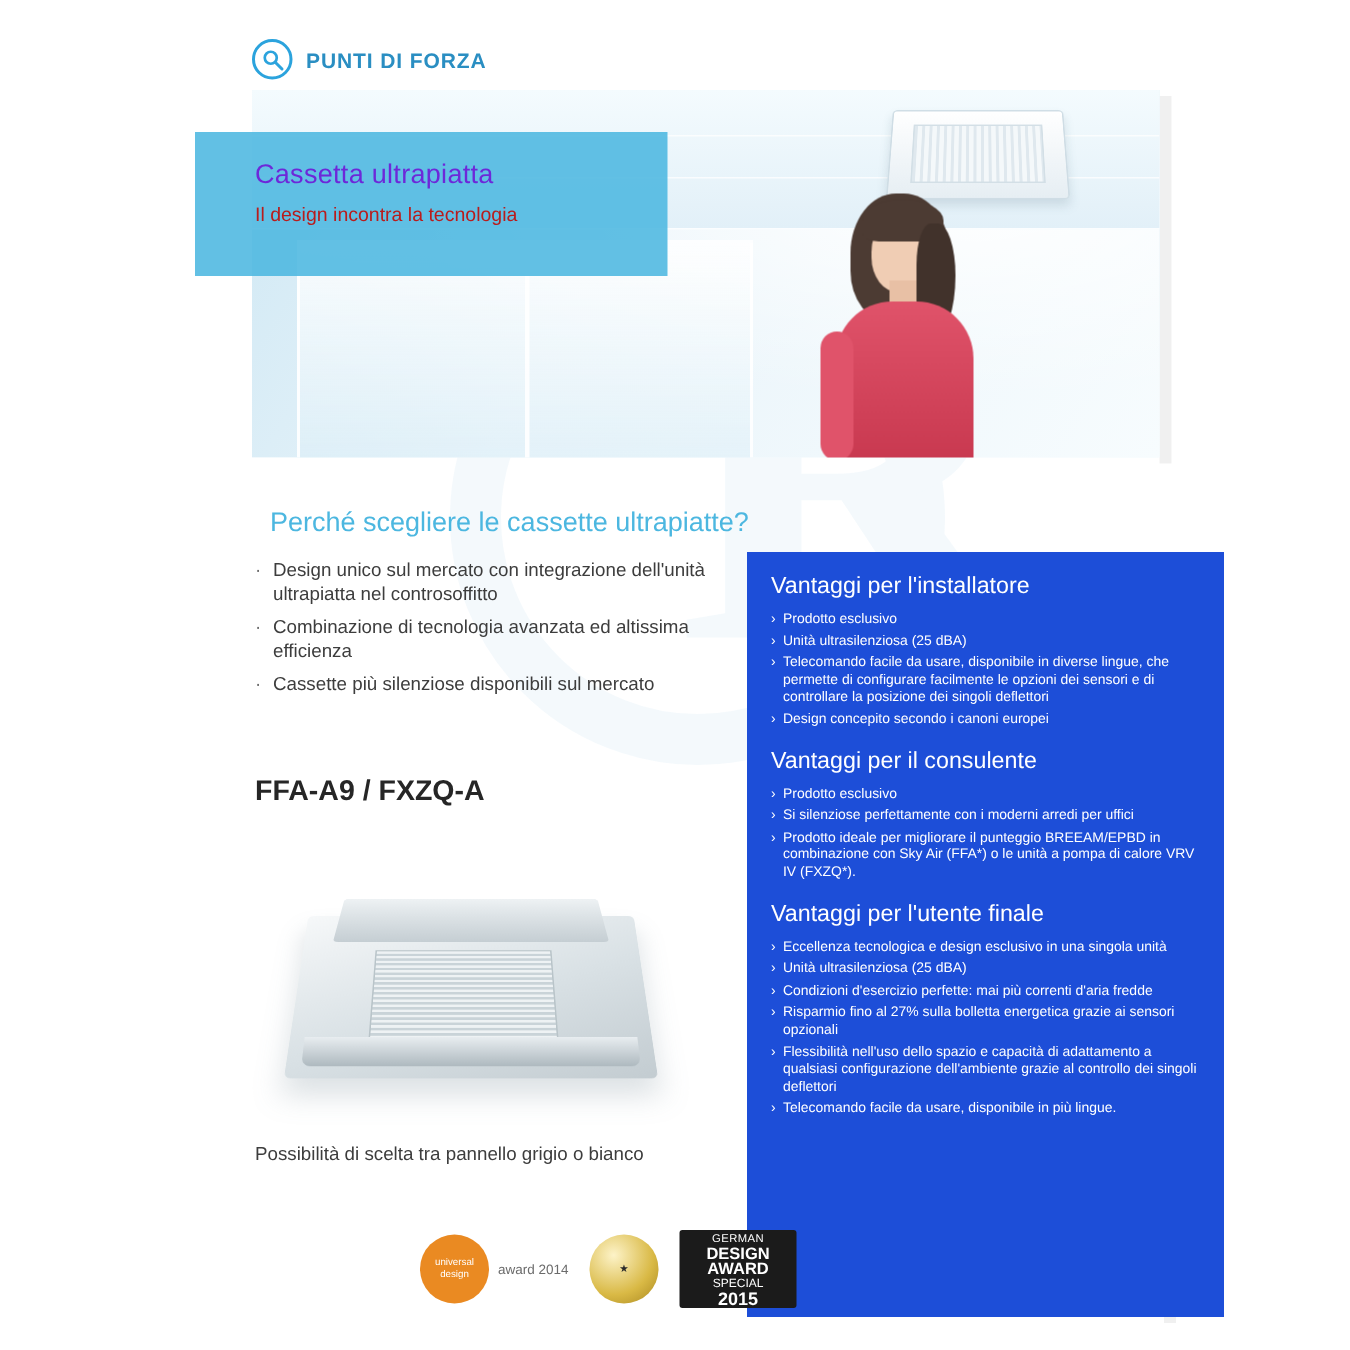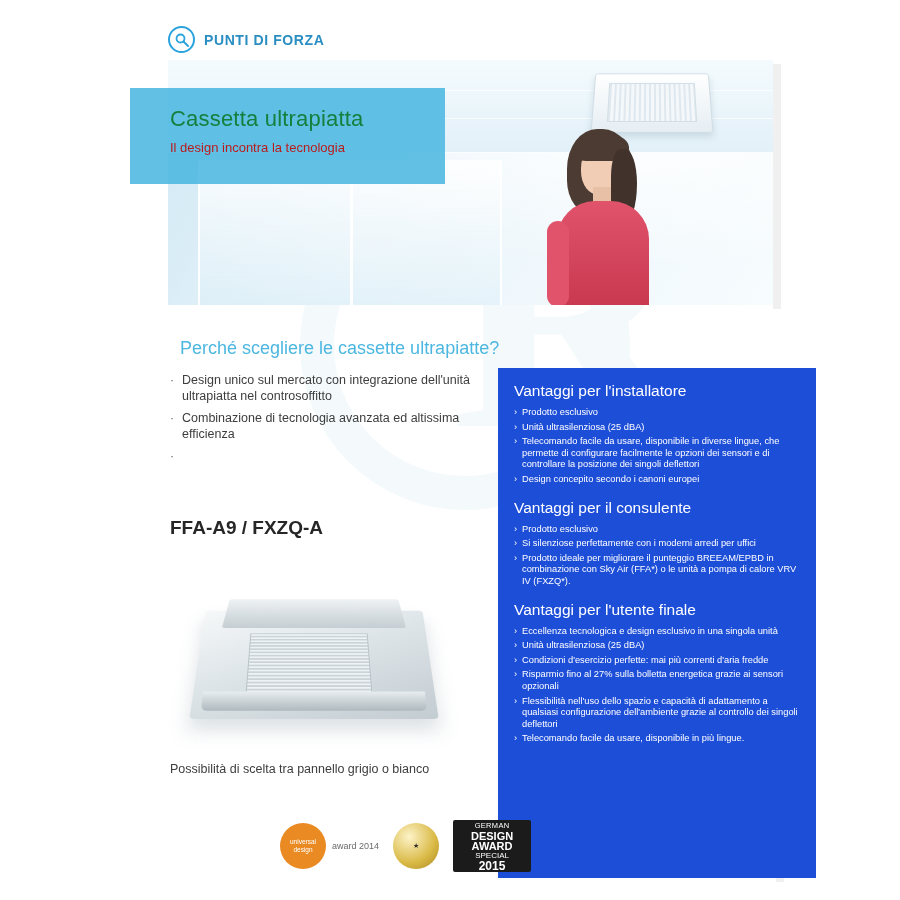--- a/index.html
+++ b/index.html
@@ -216,23 +216,23 @@
     top: 88px;
     width: 315px;
     height: 96px;
     background: rgba(76,183,224,0.88);
     z-index: 6;
     padding: 18px 0 0 40px;
     box-sizing: border-box;
   }
   .title-block h1 {
     margin: 0;
-    font-size: 22px;
+    font-size: 18px;
     font-weight: normal;
-    color: #15803d;
+    color: #6d28d9;
     letter-spacing: 0.2px;
   }
   .title-block h2 {
     margin: 8px 0 0 0;
     font-size: 13px;
     font-weight: normal;
     color: #b91c1c;
   }
 
   
@@ -486,20 +486,21 @@
     <div class="b">
       <span class="dot">·</span>
       <span>Design unico sul mercato con integrazione dell'unità ultrapiatta nel controsoffitto</span>
     </div>
     <div class="b">
       <span class="dot">·</span>
       <span>Combinazione di tecnologia avanzata ed altissima efficienza</span>
     </div>
     <div class="b">
       <span class="dot">·</span>
+      <span>Cassette più silenziose disponibili sul mercato</span>
     </div>
   </div>
 
   <div class="product-name">FFA-A9 / FXZQ-A</div>
 
   <div class="product-img">
     <div class="panel"></div>
     <div class="body3d"></div>
     <div class="grille"></div>
     <div class="edge"></div>

